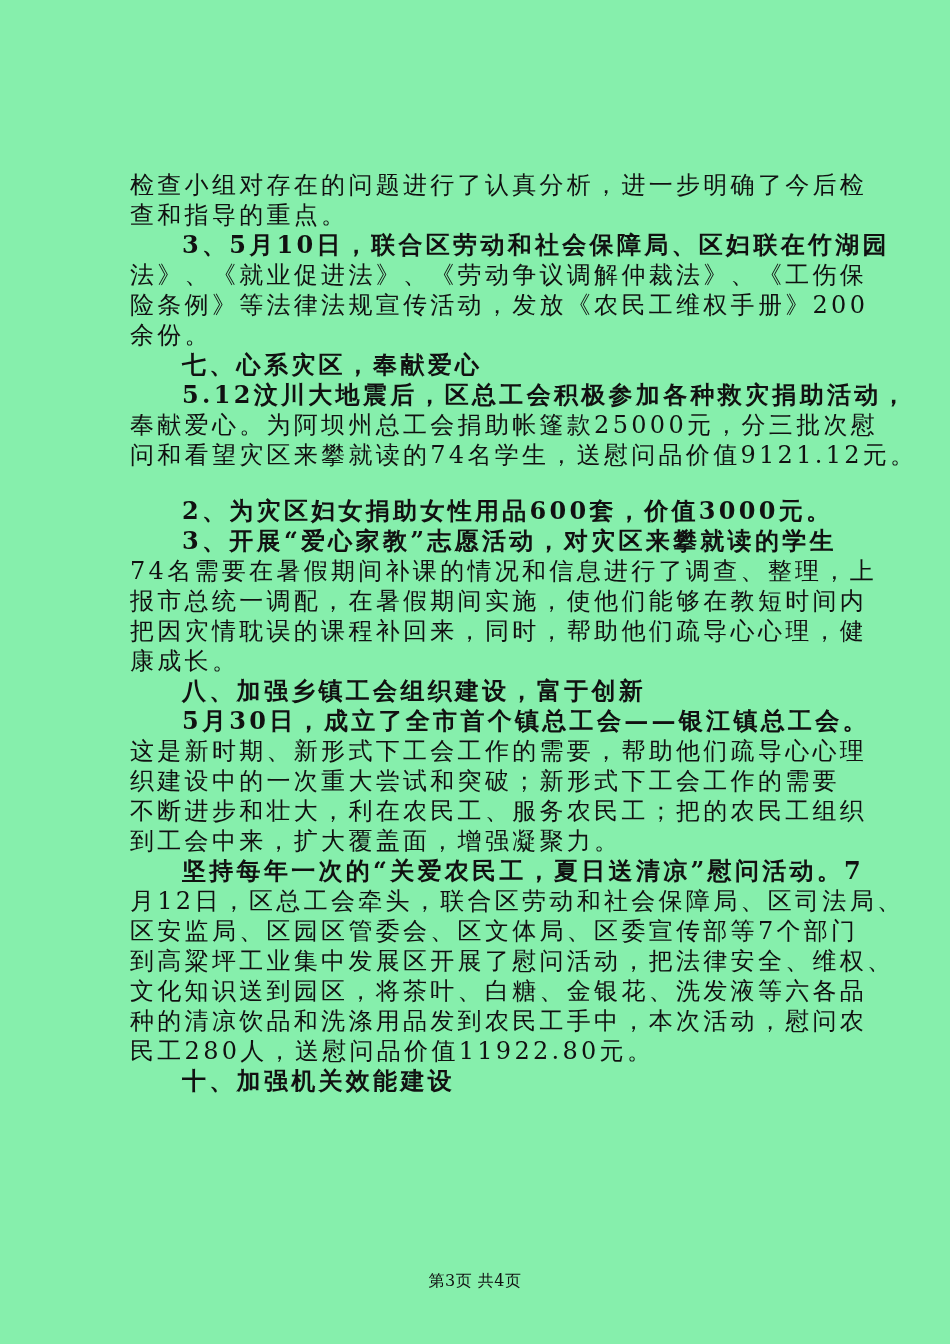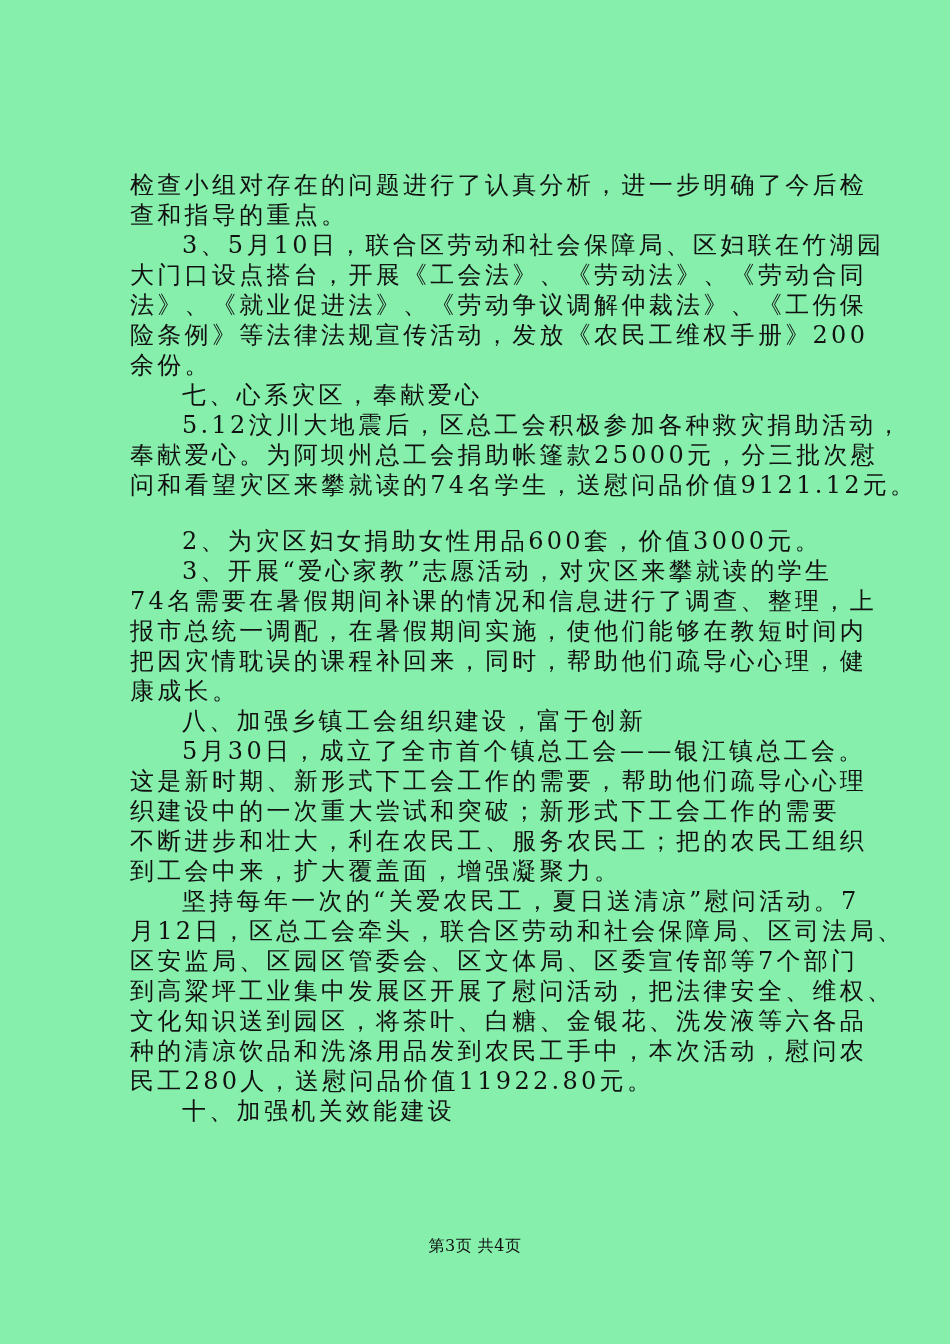--- a/index.html
+++ b/index.html
@@ -2,34 +2,33 @@
 <html><head>
 <meta charset="utf-8">
 <style>
   html, body { margin: 0; padding: 0; background: #ffffff; }
   body { width: 950px; height: 1344px; position: relative; overflow: hidden;
          font-family: "DejaVu Serif", "Liberation Serif", serif; color: #111; }
   .page { position: absolute; left: 0; top: 0; width: 950px; height: 1344px; background: #86efac; }
   .body-text { position: absolute; left: 130px; top: 170px; width: 700px; }
   .line { height: 30px; line-height: 30px; font-size: 24px; white-space: nowrap;
           letter-spacing: 3.3px; overflow: visible; }
-  .indent { padding-left: 52px; }
+  .indent { padding-left: 52px; font-weight: bold; }
   .gap { height: 26px; }
-  .footer { position: absolute; left: 0; width: 950px; top: 1236px; text-align: center;
+  .footer { position: absolute; left: 0; width: 950px; top: 1271px; text-align: center;
             font-size: 16px; letter-spacing: 0.5px; color: #111; }
 </style>
 </head>
 <body>
 
 <div class="page">
   <div class="body-text">
     <div class="line">检查小组对存在的问题进行了认真分析，进一步明确了今后检</div>
     <div class="line">查和指导的重点。</div>
     <div class="line indent">3、5月10日，联合区劳动和社会保障局、区妇联在竹湖园</div>
-    <div class="line">大门口设点搭台，开展《工会法》、《劳动法》、《劳动合同</div>
     <div class="line">法》、《就业促进法》、《劳动争议调解仲裁法》、《工伤保</div>
     <div class="line">险条例》等法律法规宣传活动，发放《农民工维权手册》200</div>
     <div class="line">余份。</div>
     <div class="line indent">七、心系灾区，奉献爱心</div>
     <div class="line indent">5.12汶川大地震后，区总工会积极参加各种救灾捐助活动，</div>
     <div class="line">奉献爱心。为阿坝州总工会捐助帐篷款25000元，分三批次慰</div>
     <div class="line">问和看望灾区来攀就读的74名学生，送慰问品价值9121.12元。</div>
     <div class="gap"></div>
     <div class="line indent">2、为灾区妇女捐助女性用品600套，价值3000元。</div>
     <div class="line indent">3、开展“爱心家教”志愿活动，对灾区来攀就读的学生</div>

